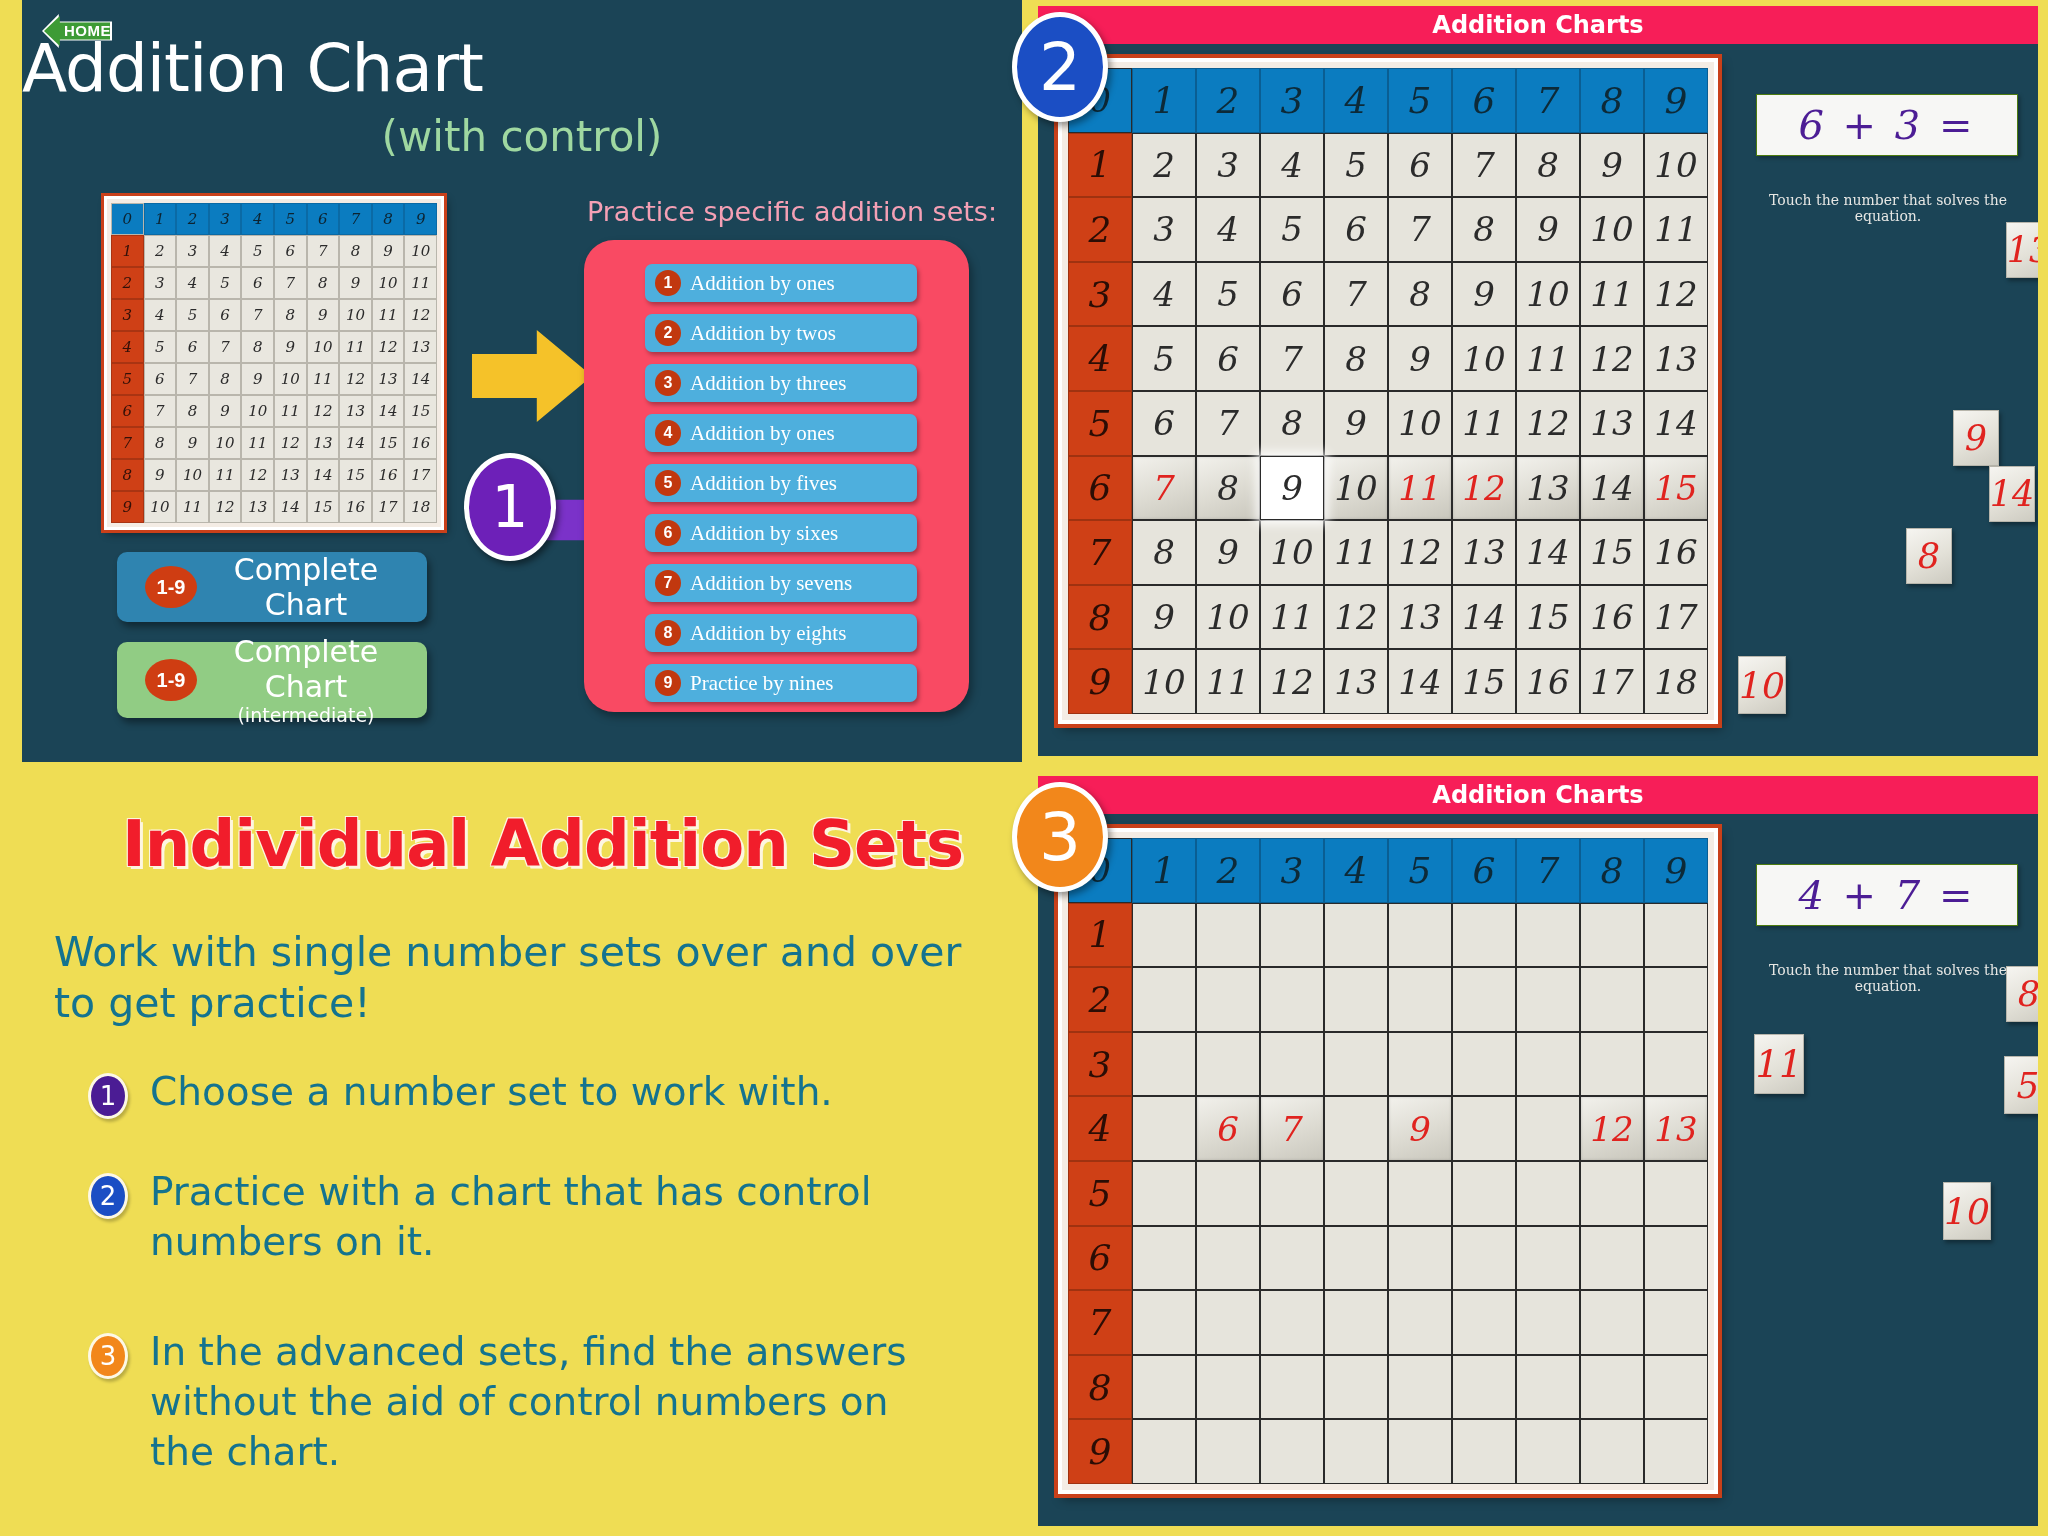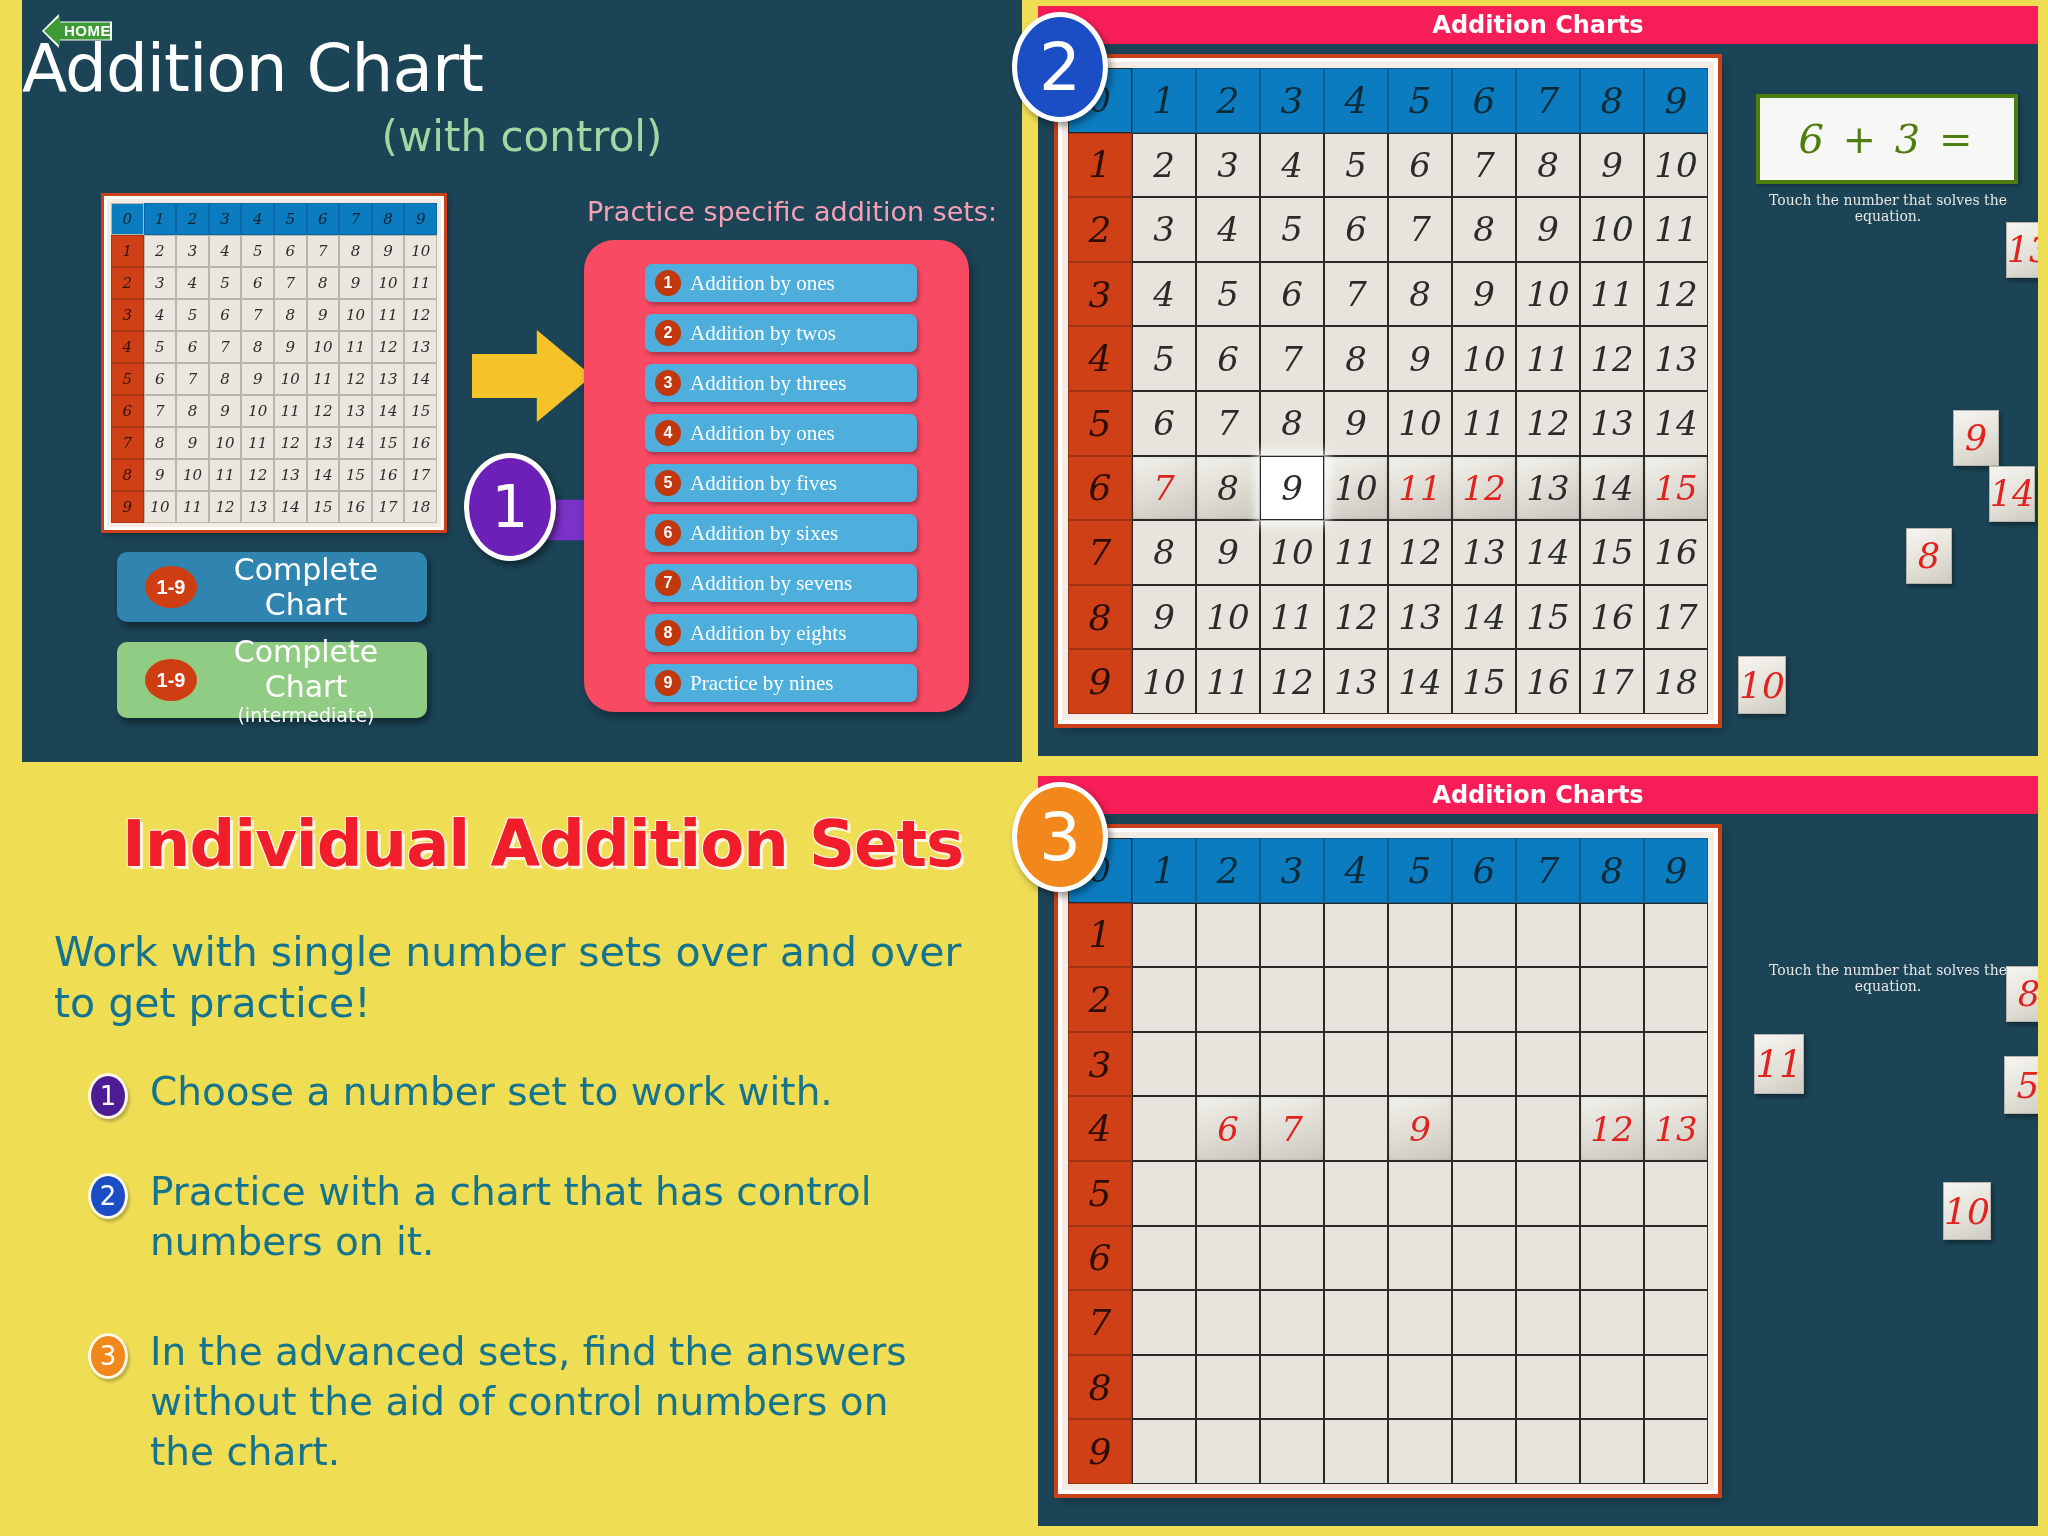--- a/index.html
+++ b/index.html
@@ -301,25 +301,25 @@
   .bcell.sel {
     background: #ffffff;
     box-shadow: 0 0 10px 4px rgba(255,255,255,.9);
     z-index: 3;
   }
   .bcell.blank { color: transparent; }
 
   .equation-box {
     position: absolute;
     left: 718px; top: 88px;
-    width: 262px; height: 90px;
+    width: 262px; height: 62px;
     background: #f7f7f5;
-    border: 4px solid #4d7c0f;
-    display: flex; align-items: center; justify-content: center;
-    color: #4d7c0f;
+    border: 1px solid #4d7c0f;
+    display: flex; align-items: center; justify-content: center;
+    color: #4c1d95;
     font-size: 40px;
     font-family: "DejaVu Serif", serif;
     font-style: italic;
     letter-spacing: 3px;
     box-shadow: 2px 2px 4px rgba(0,0,0,.3);
   }
   .touch-hint {
     position: absolute;
     left: 700px; top: 186px;
     width: 300px;
@@ -761,20 +761,21 @@
           <div class="bcell blank"></div>
           <div class="bcell blank"></div>
           <div class="bcell blank"></div>
           <div class="bcell blank"></div>
           <div class="bcell blank"></div>
           <div class="bcell blank"></div>
           <div class="bcell blank"></div>
           <div class="bcell blank"></div>
         </div>
     </div>
+    <div class="equation-box">4 + 7 =</div>
     <div class="touch-hint">Touch the number that solves the equation.</div>
     <div id="tiles3">
         <div class="num-tile" style="left: 968px; top: 190px; width: 46px; height: 56px; font-size: 35px;">8</div>
         <div class="num-tile" style="left: 716px; top: 258px; width: 50px; height: 60px; font-size: 37px;">11</div>
         <div class="num-tile" style="left: 966px; top: 280px; width: 48px; height: 58px; font-size: 36px;">5</div>
         <div class="num-tile" style="left: 905px; top: 406px; width: 48px; height: 58px; font-size: 36px;">10</div>
       </div>
   </div>
   <div class="step-badge badge3" style="left:1012px; top:782px;">3</div>
 

